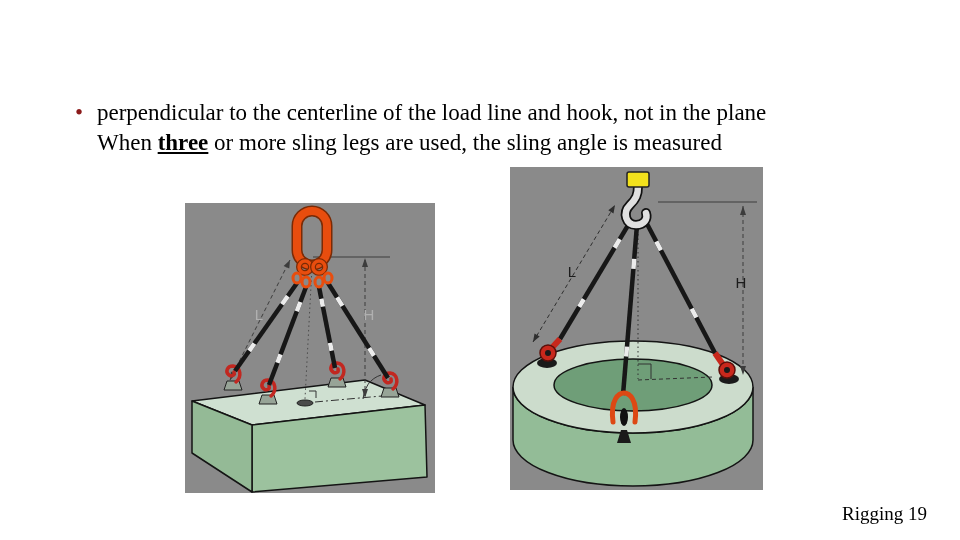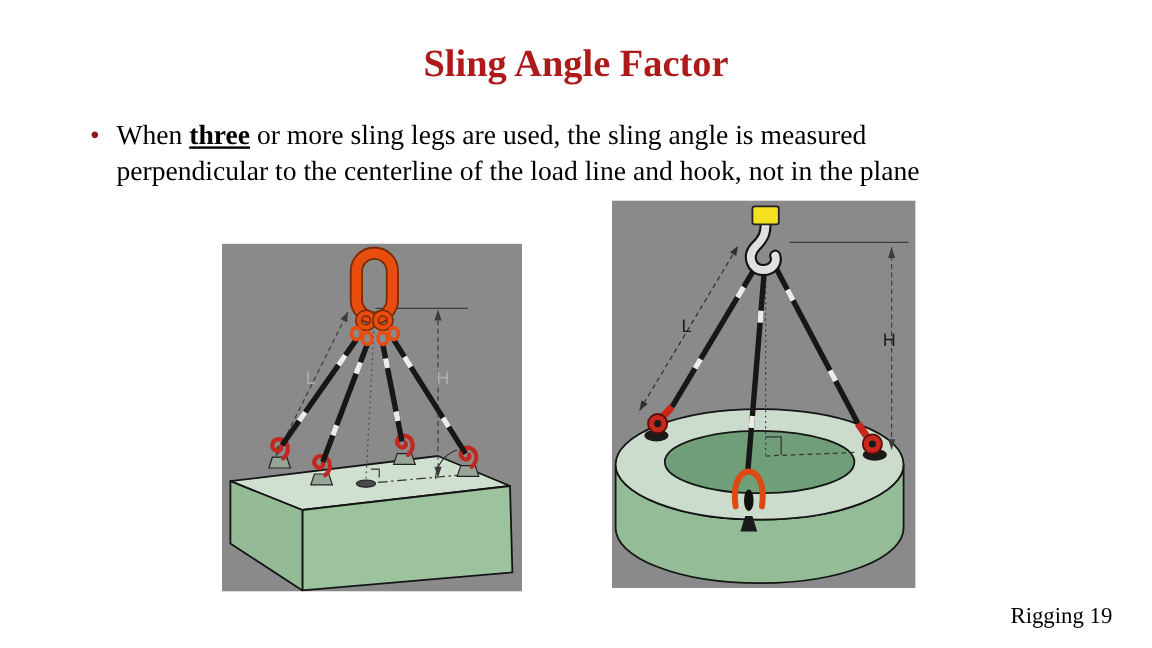--- a/index.html
+++ b/index.html
@@ -30,27 +30,26 @@
     font-family:"Liberation Serif", serif;
   }
   .dimlabel-left{ font-family:"Liberation Sans", sans-serif; font-size:15px; fill:#b0b0b0; }
   .dimlabel-right{ font-family:"Liberation Sans", sans-serif; font-size:15px; fill:#1c1c1c; }
 </style>
 </head>
 <body>
 
 <div class="slide">
 
-  <h1 class="title">Sling Angle Factor</h1>
 
   <div class="bullet-item">
     <span class="bullet-marker">•</span>
     <div class="bullet-lines">
+      <div class="bullet-line">perpendicular to the centerline of the load line and hook, not in the plane</div>
       <div class="bullet-line"><span>When </span><span class="emph">three</span><span> or more sling legs are used, the sling angle is measured</span></div>
-      <div class="bullet-line">perpendicular to the centerline of the load line and hook, not in the plane</div>
     </div>
   </div>
 
   <svg class="fig fig-left" width="250" height="290" viewBox="0 0 250 290">
     <rect x="0" y="0" width="250" height="290" fill="#8a8a8a"></rect>
 
     <g stroke="#141414" stroke-width="1.5" stroke-linejoin="round">
       <polygon points="7,198 180,177 240,202 67,222" fill="#cfe0d1"></polygon>
       <polygon points="67,222 240,202 242,274 67,289" fill="#9cc29e"></polygon>
       <polygon points="7,198 67,222 67,289 7,250" fill="#94ba96"></polygon>

